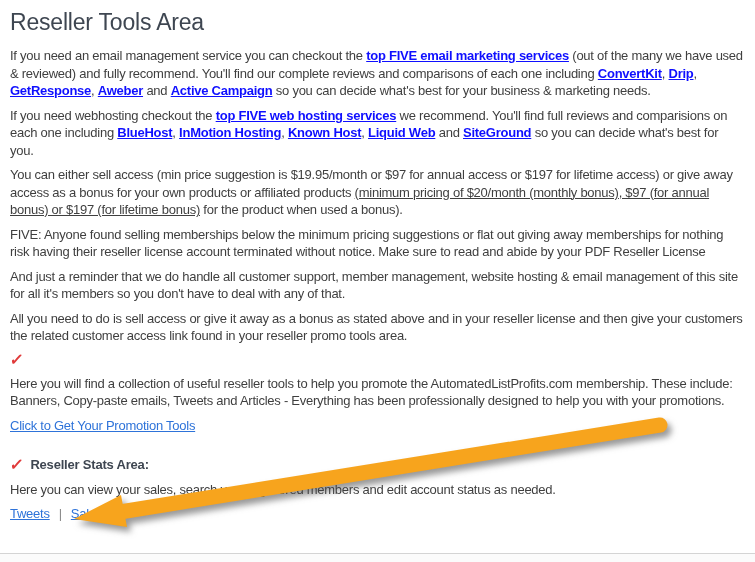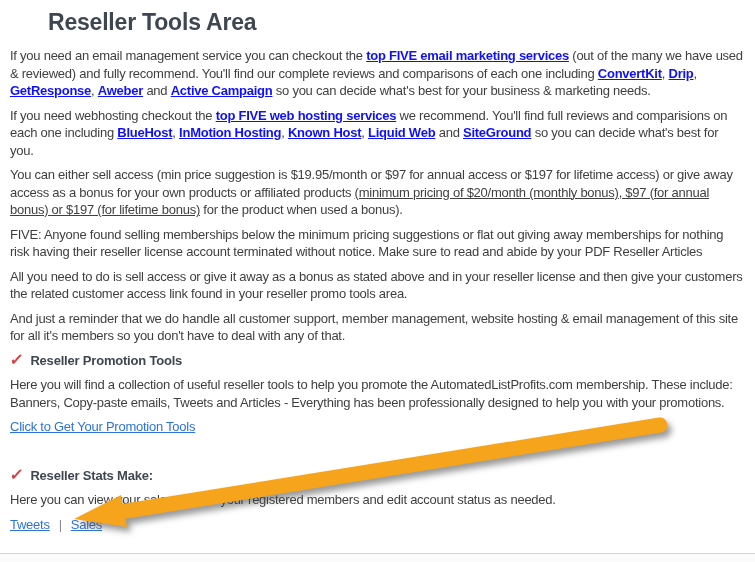--- a/index.html
+++ b/index.html
@@ -4,22 +4,22 @@
 <style>
   * { margin:0; padding:0; box-sizing:border-box; }
   html,body { background:#ffffff; }
   body {
     width:755px; height:562px; position:relative; overflow:hidden;
     font-family:"Liberation Sans", sans-serif;
     color:#3f3f3f;
   }
   .page { padding:9px 12px 0 10px; }
   h1.page-title {
-    font-size:23px; line-height:26px; font-weight:bold;
-    color:#3e4651; letter-spacing:-0.2px; margin-bottom:12px;margin-left:38px;
+    font-size:23px; line-height:26px; font-weight:normal;
+    color:#3e4651; letter-spacing:-0.2px; margin-bottom:12px;
   }
   p.body {
     font-size:13px; line-height:17.5px; letter-spacing:-0.25px;
     margin-bottom:7px; max-width:740px;
   }
   .bold { font-weight:normal; }
   .underline { text-decoration:underline; }
   a.boldlink {
     color:#0f0fff; font-weight:bold; text-decoration:underline; cursor:pointer;
   }
@@ -29,21 +29,21 @@
   .section-gap { margin-bottom:33px; }
   .section-heading {
     display:flex; align-items:center; gap:7px;
     font-size:13px; line-height:17.5px; margin-bottom:7px;
   }
   .check {
     color:#e03a3a; font-weight:bold; font-size:16px; line-height:16px;
     transform:skewX(-8deg);
   }
   .heading-text { font-weight:bold; color:#3e4651; letter-spacing:-0.2px; }
-  .promo-link-row { font-size:13px; line-height:17.5px; letter-spacing:-0.25px; margin-bottom:31px; }
+  .promo-link-row { font-size:13px; line-height:17.5px; letter-spacing:-0.25px; margin-bottom:22px; }
   .stats-desc { margin-bottom:9px; }
   .stats-links { font-size:13px; line-height:17.5px; letter-spacing:-0.25px; }
   .sep { color:#8a8a8a; margin:0 9px; }
   .footer-bar {
     position:absolute; left:0; bottom:0; width:755px; height:9px;
     background:#fbfbfb; border-top:1px solid #d4d4d4;
   }
   svg.arrow {
     position:absolute; left:0; top:0; pointer-events:none;
     filter:drop-shadow(4px 5px 3px rgba(70,70,70,0.55));
@@ -52,34 +52,33 @@
 </head>
 <body>
 
 <div class="page">
 
   <h1 class="page-title">Reseller Tools Area</h1>
 
   <p class="body"><span class="bold">If you need an email management service you can checkout the </span><a href="#" class="boldlink">top FIVE email marketing services</a><span class="plain"> (out of the many we have used &amp; reviewed) and fully recommend. You'll find our complete reviews and comparisons of each one including </span><a href="#" class="boldlink">ConvertKit</a><span class="plain">, </span><a href="#" class="boldlink">Drip</a><span class="plain">, </span><a href="#" class="boldlink">GetResponse</a><span class="plain">, </span><a href="#" class="boldlink">Aweber</a><span class="plain"> and </span><a href="#" class="boldlink">Active Campaign</a><span class="plain"> so you can decide what's best for your business &amp; marketing needs.</span></p>
   <p class="body"><span class="bold">If you need webhosting checkout the </span><a href="#" class="boldlink">top FIVE web hosting services</a><span class="plain"> we recommend. You'll find full reviews and comparisions on each one including </span><a href="#" class="boldlink">BlueHost</a><span class="plain">, </span><a href="#" class="boldlink">InMotion Hosting</a><span class="plain">, </span><a href="#" class="boldlink">Known Host</a><span class="plain">, </span><a href="#" class="boldlink">Liquid Web</a><span class="plain"> and </span><a href="#" class="boldlink">SiteGround</a><span class="plain"> so you can decide what's best for you.</span></p>
   <p class="body"><span class="bold">You can either sell access</span><span class="plain"> (min price suggestion is </span><span class="bold">$19.95/month</span><span class="plain"> or </span><span class="bold">$97</span><span class="plain"> for annual access or </span><span class="bold">$197</span><span class="plain"> for lifetime access) </span><span class="bold">or give away access as a bonus</span><span class="plain"> for your own products or affiliated products </span><span class="underline">(minimum pricing of $20/month (monthly bonus), $97 (for annual bonus) or $197 (for lifetime bonus)</span><span class="plain"> for the product when used a bonus).</span></p>
-  <p class="body"><span class="bold">FIVE:</span><span class="plain"> Anyone found selling memberships below the minimum pricing suggestions or flat out giving away memberships for nothing risk having their reseller license account terminated without notice. </span><span class="bold">Make sure to read and abide by your PDF Reseller Articles</span></p>
+  <p class="body"><span class="bold">FIVE:</span><span class="plain"> Anyone found selling memberships below the minimum pricing suggestions or flat out giving away memberships for nothing risk having their reseller license account terminated without notice. </span><span class="bold">Make sure to read and abide by your PDF Reseller License</span></p>
+  <p class="body"><span class="plain">And just a reminder that we do handle all customer support, member management, website hosting &amp; email management of this site for all it's members so you don't have to deal with any of that.</span></p>
   <p class="body section-gap"><span class="plain">All you need to do is sell access or give it away as a bonus as stated above and in your reseller license and then give your customers the related customer access link found in your reseller promo tools area.</span></p>
-  <p class="body"><span class="plain">And just a reminder that we do handle all customer support, member management, website hosting &amp; email management of this site for all it's members so you don't have to deal with any of that.</span></p>
 
   <div class="section-heading">
     <span class="check">✓</span>
-    <span class="heading-text">Reseller Promotion Tools</span>
   </div>
   <p class="body">Here you will find a collection of useful reseller tools to help you promote the AutomatedListProfits.com membership.  These include: Banners, Copy-paste emails, Tweets and Articles - Everything has been professionally designed to help you with your promotions.</p>
   <p class="promo-link-row"><a href="#" class="link">Click to Get Your Promotion Tools</a></p>
 
   <div class="section-heading">
     <span class="check">✓</span>
-    <span class="heading-text">Reseller Stats Make:</span>
+    <span class="heading-text">Reseller Stats Area:</span>
   </div>
   <p class="body stats-desc">Here you can view your sales, search your registered members and edit account status as needed.</p>
   <p class="stats-links">
     <a href="#" class="link">Tweets</a><span class="sep">|</span><a href="#" class="link">Sales</a>
   </p>
 
 </div>
 
 <div class="footer-bar"></div>
 

